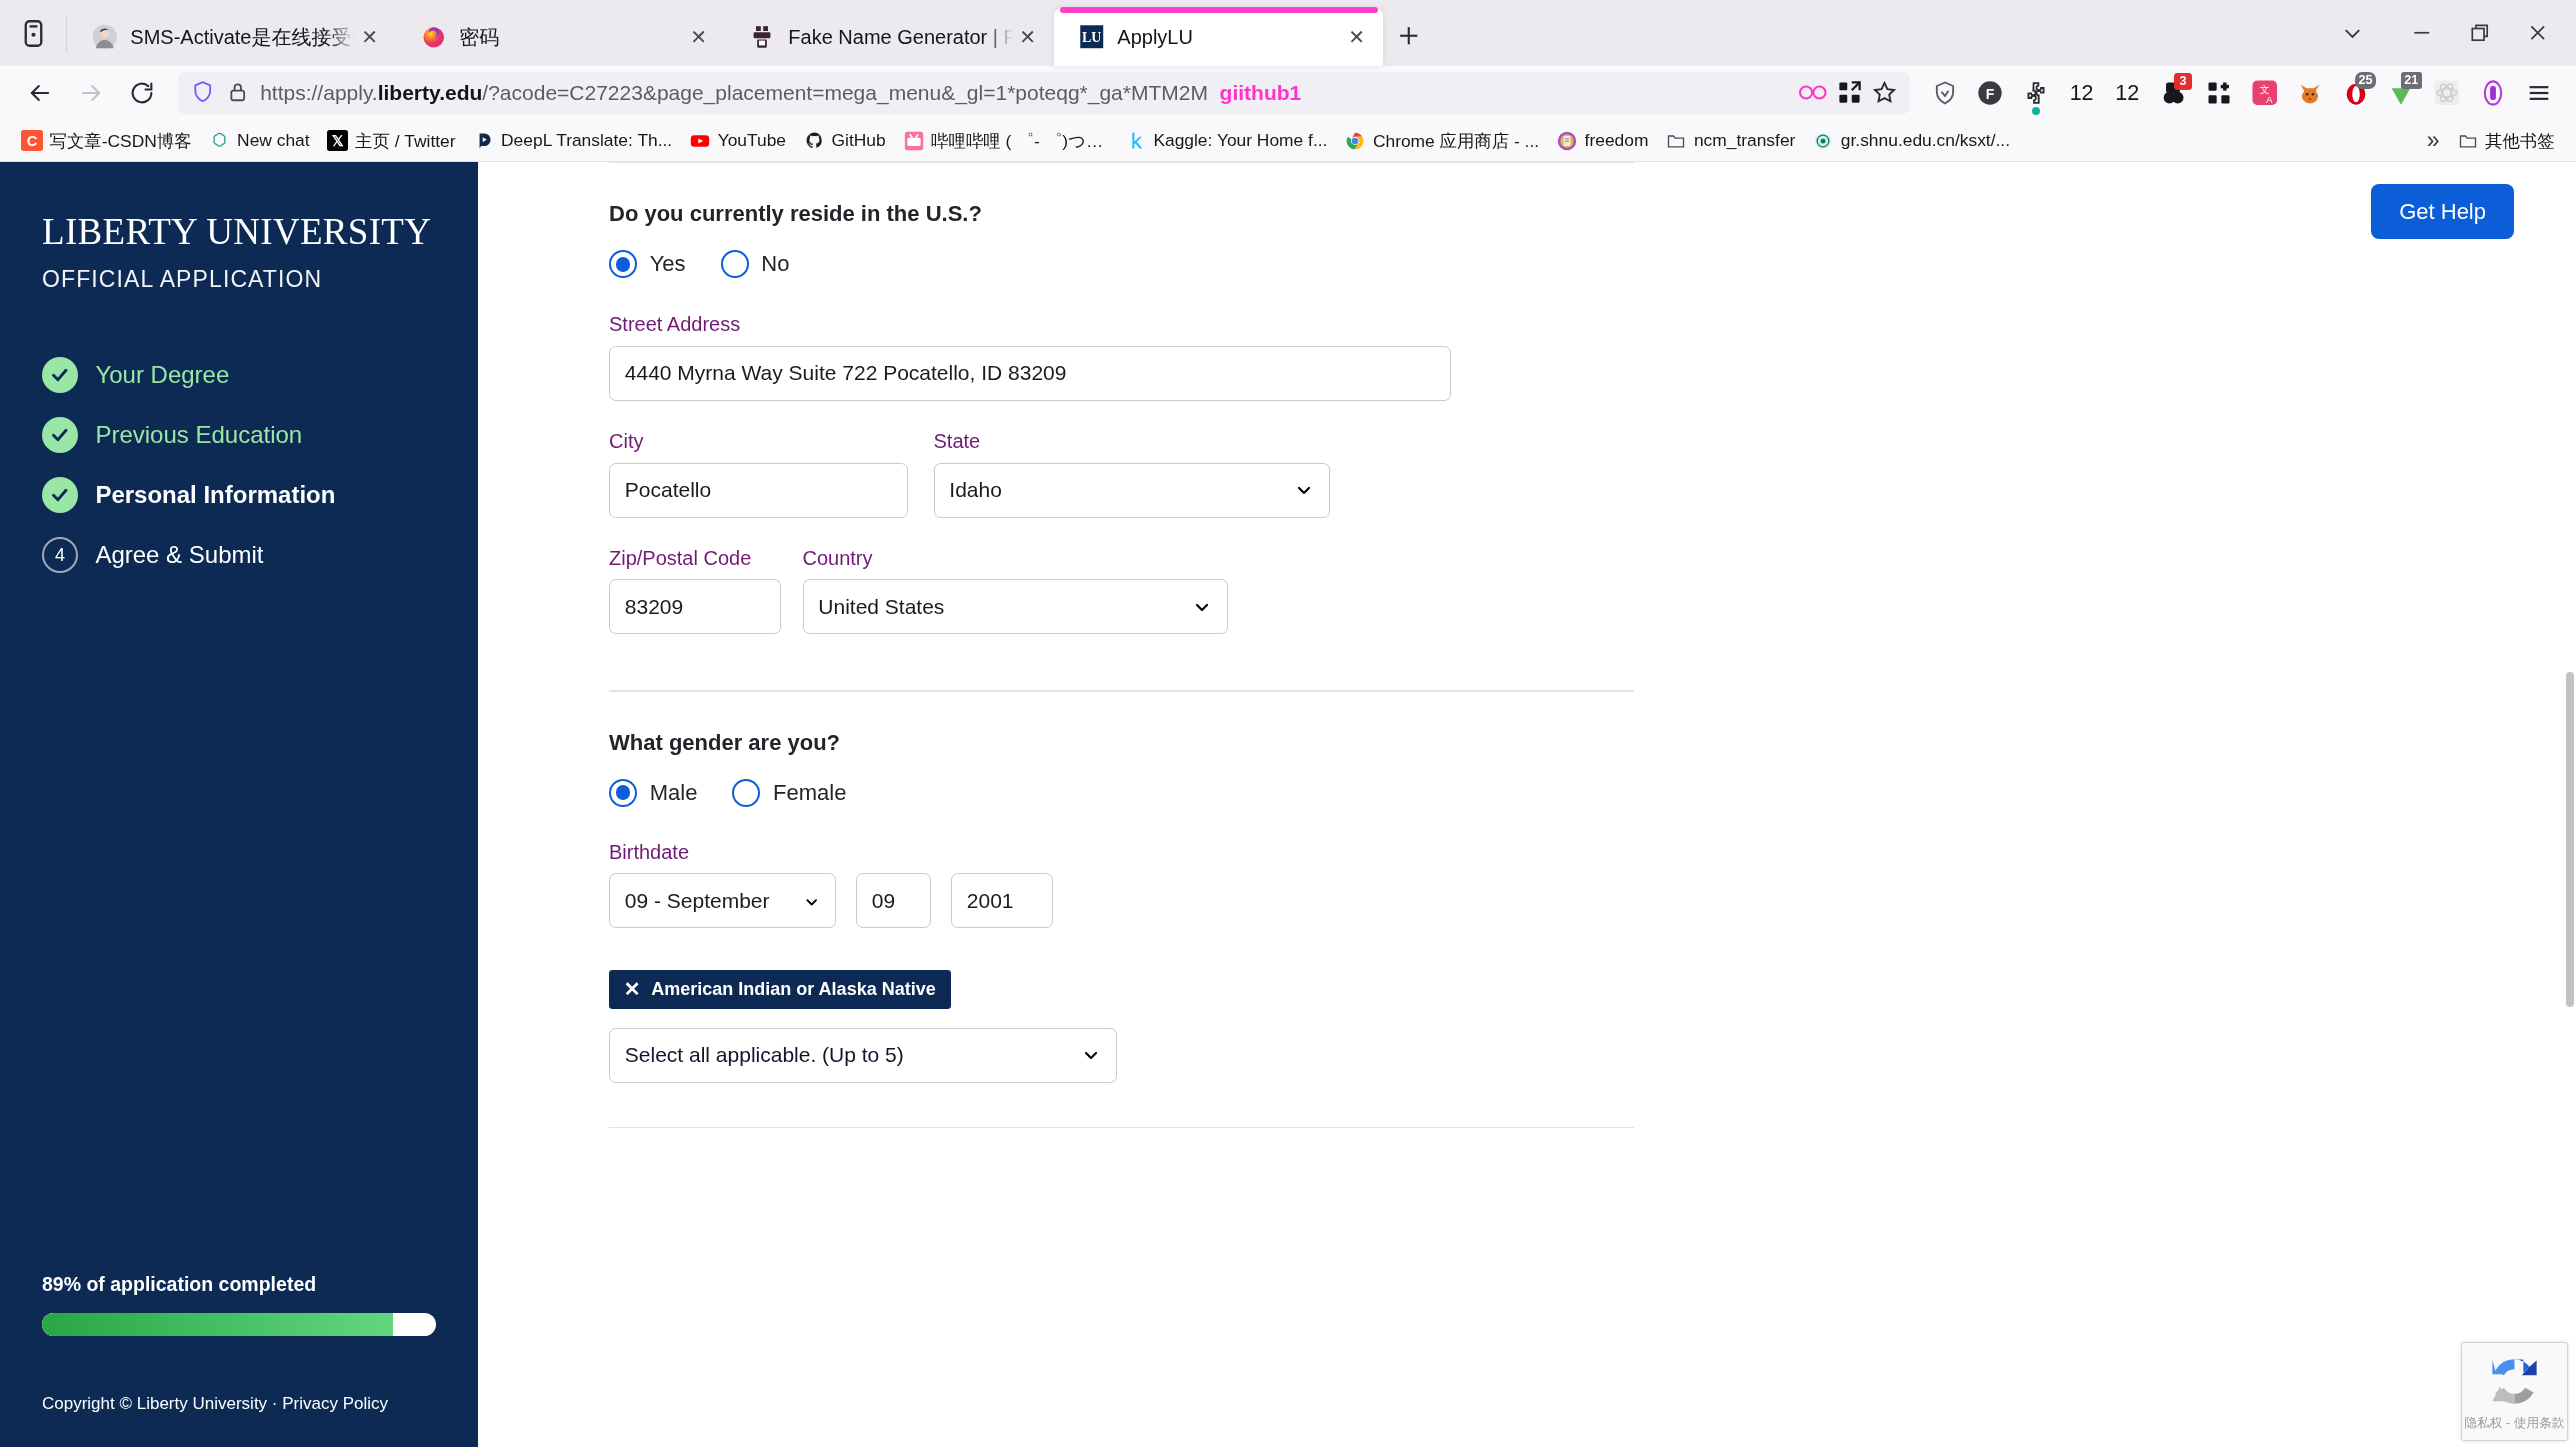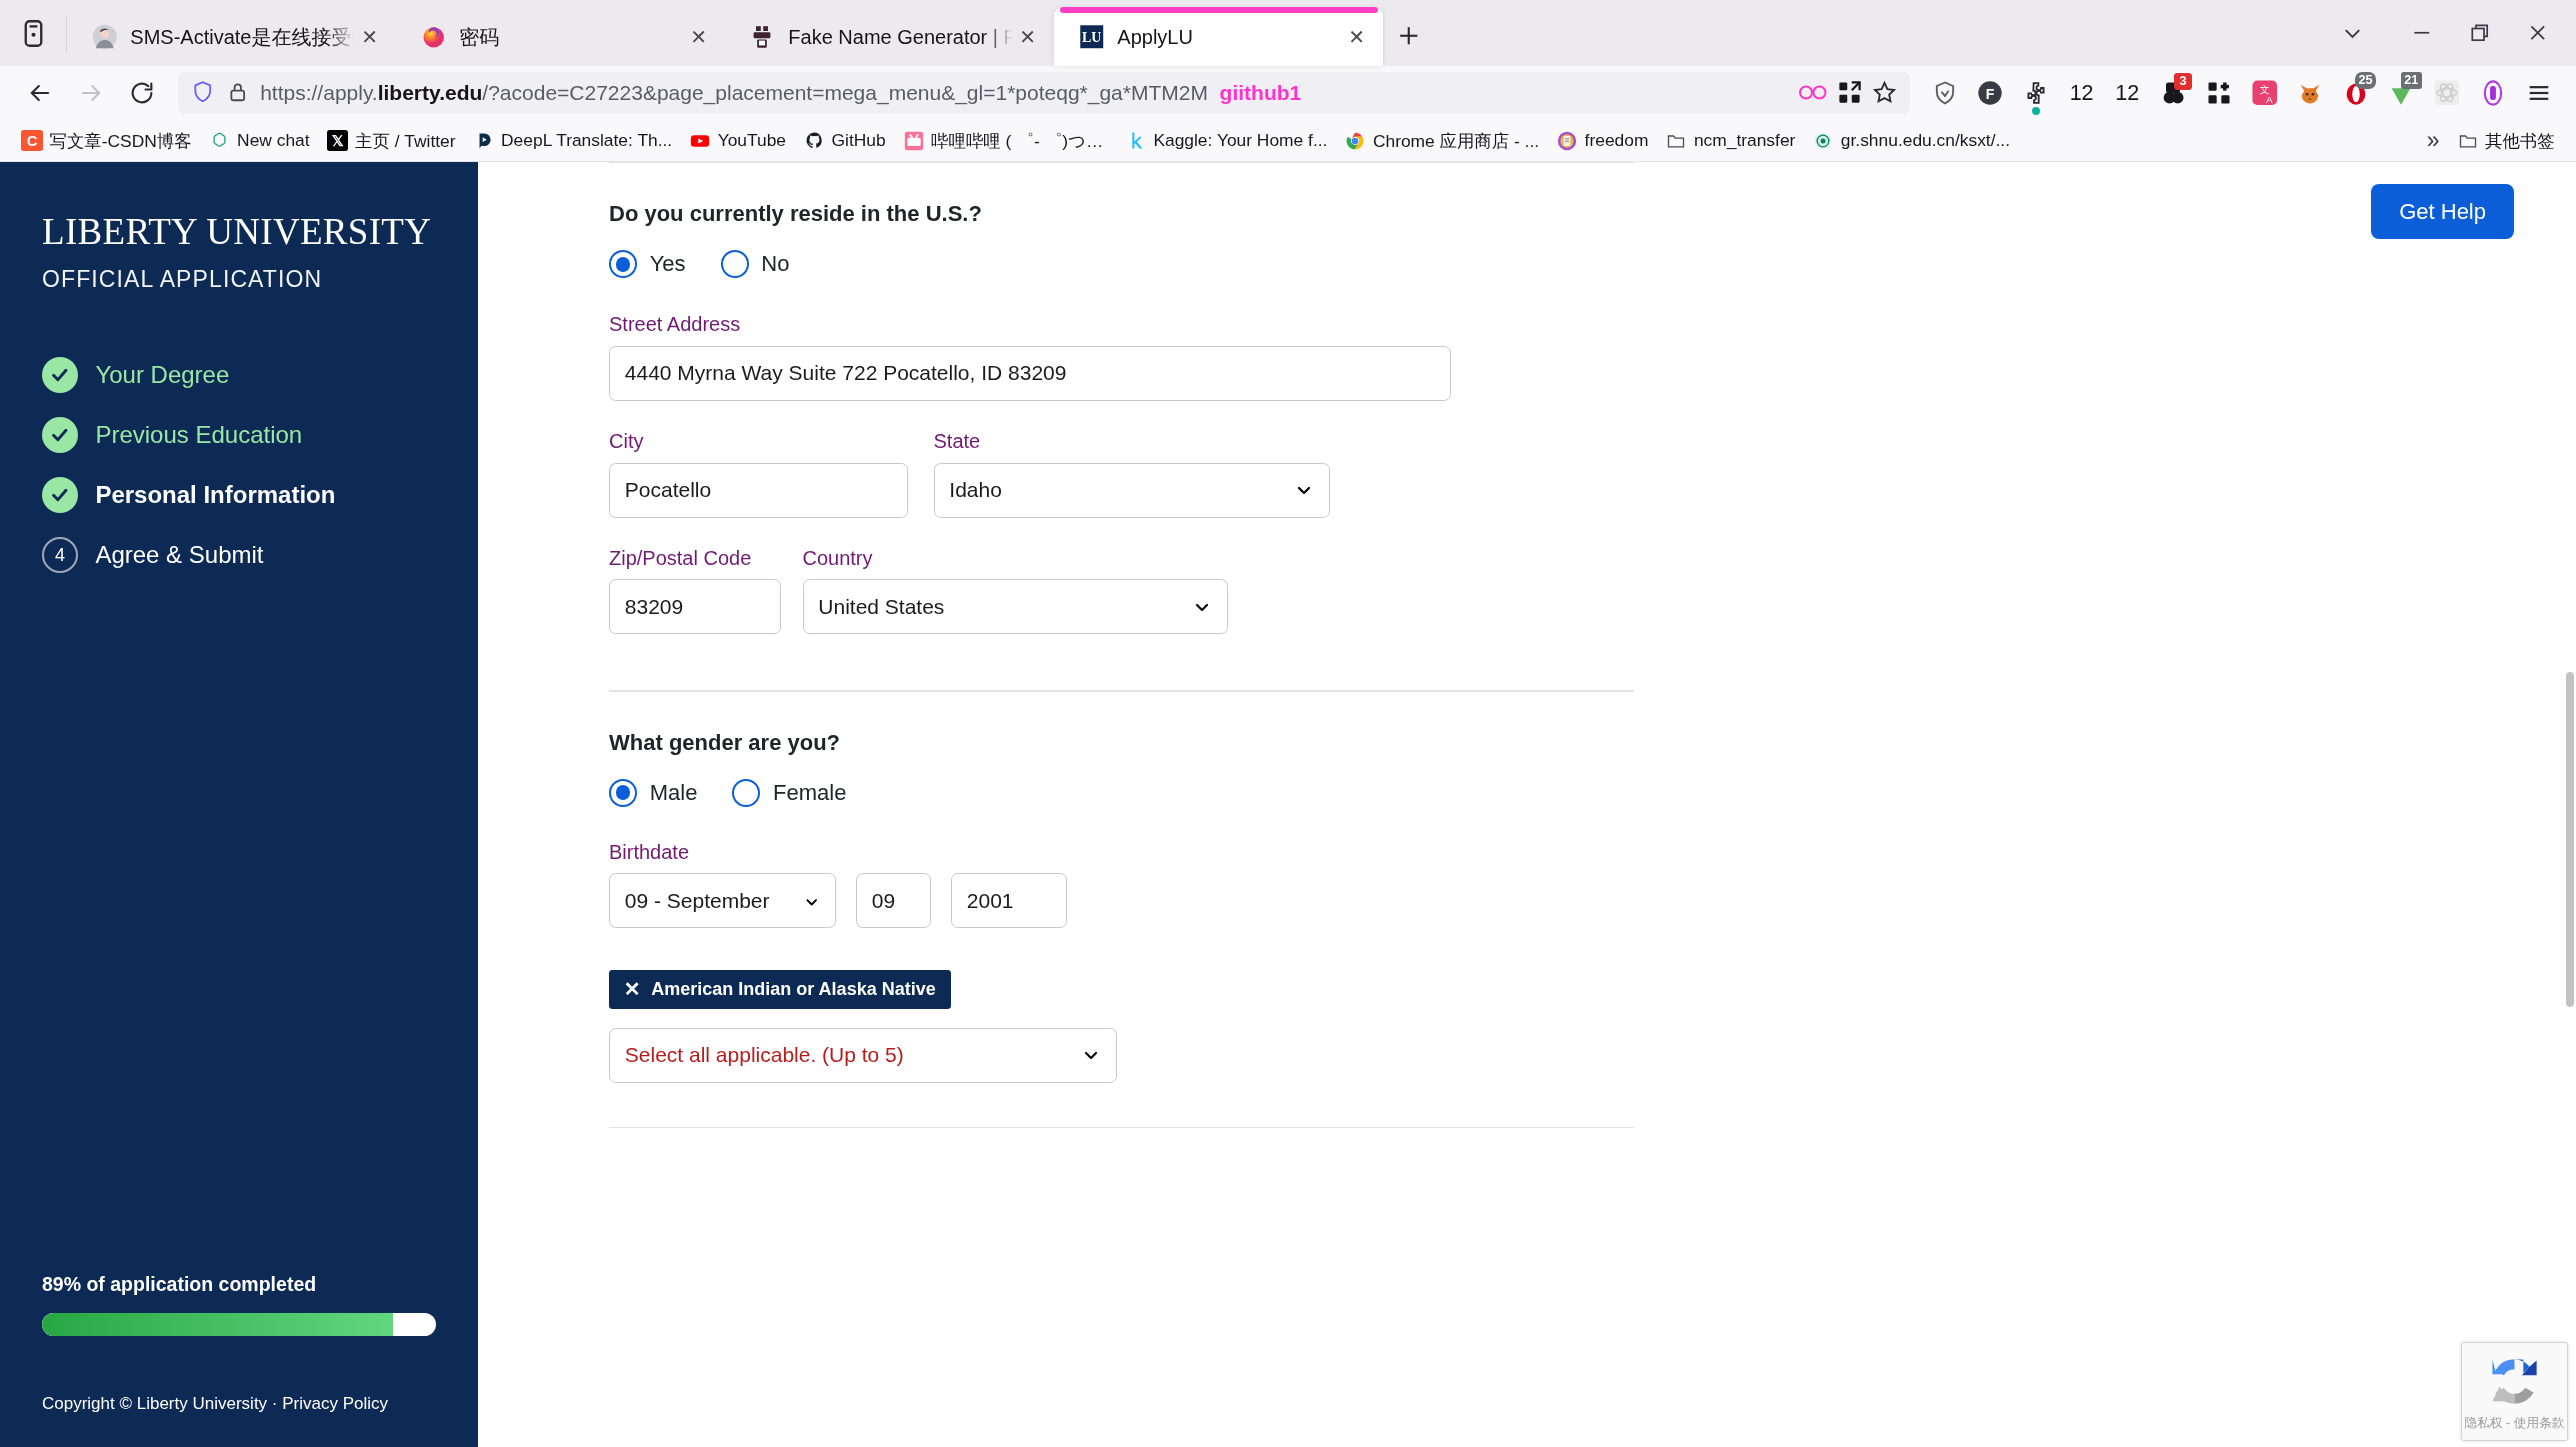--- a/index.html
+++ b/index.html
@@ -702,32 +702,32 @@
             <div style="display:flex; gap:20px;">
               <div class="input select" style="width:227px; padding-right:38px;">
                 <span>09 - September</span>
                 <span class="chev" style="width:17.4px;height:17.4px;">
                   <svg viewBox="0 0 24 24" fill="none" stroke="#000" stroke-width="2.6" stroke-linecap="round" stroke-linejoin="round">
                       <polyline points="6,9.5 12,15.5 18,9.5"></polyline>
                     </svg>
                 </span>
               </div>
               <div class="input" style="width:75px;">09</div>
-              <div class="input" style="width:116px;">2001</div>
+              <div class="input" style="width:102px;">2001</div>
             </div>
           </div>
 
           <div style="margin-top:32px;">
             <div>
               <span class="chip">
                 <span class="x">✕</span>
                 <span>American Indian or Alaska Native</span>
               </span>
             </div>
-            <div class="input select" style="width:508px; margin-top:19px; color:#b91c1c;">
+            <div class="input select" style="width:508px; margin-top:19px; color:#0f172a;">
               <span>Select all applicable. (Up to 5)</span>
               <span class="chev">
                 <svg viewBox="0 0 24 24" fill="none" stroke="#000" stroke-width="2.6" stroke-linecap="round" stroke-linejoin="round">
                     <polyline points="6,9.5 12,15.5 18,9.5"></polyline>
                   </svg>
               </span>
             </div>
           </div>
         </div>
 

